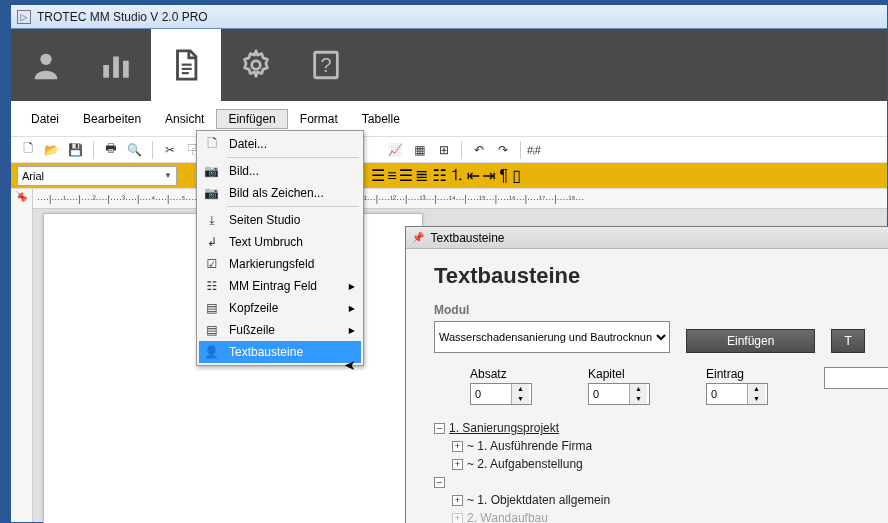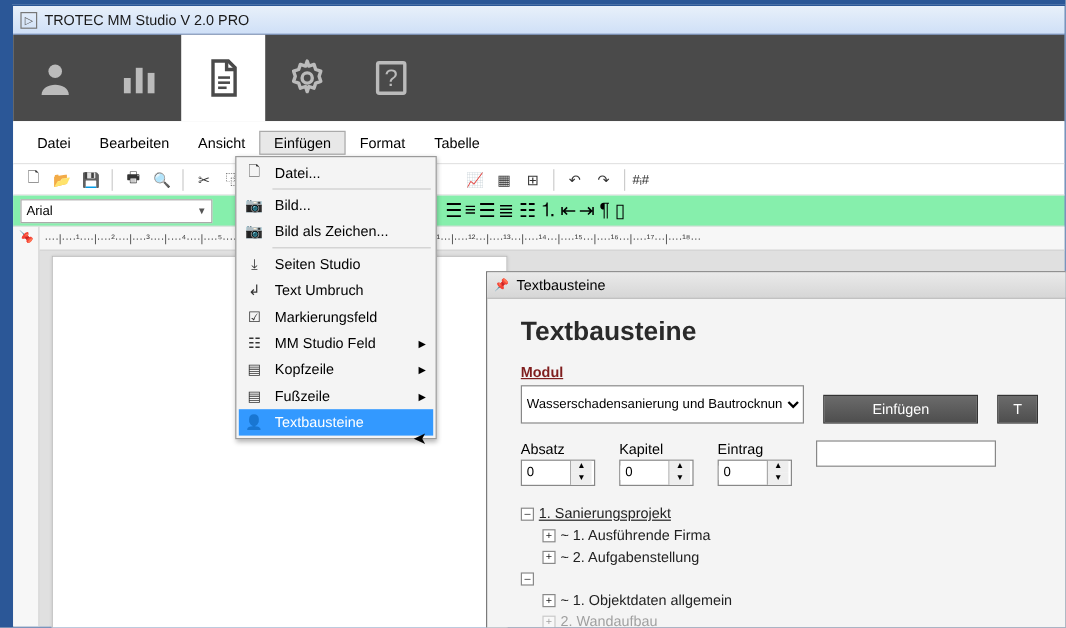--- a/index.html
+++ b/index.html
@@ -15,21 +15,21 @@
 .ribbon .rbtn.sel { background: #fff; color: #4a4a4a; }
 
 .menubar { height: 36px; background: #fff; display: flex; align-items: center; padding: 0 8px; gap: 0; font-size: 12px; border-bottom: 1px solid #ddd; }
 .menubar .mitem { padding: 3px 12px; cursor: default; }
 .menubar .mitem.open { background: #e8e8e8; border: 1px solid #aaa; padding: 2px 11px; }
 
 .toolbar { height: 26px; background: #fff; display: flex; align-items: center; padding: 0 6px; gap: 2px; border-bottom: 1px solid #ddd; }
 .toolbar .tbtn { width: 22px; height: 22px; display: flex; align-items: center; justify-content: center; font-size: 12px; color: #333; }
 .toolbar .tsep { width: 1px; height: 18px; background: #ccc; margin: 0 4px; }
 
-.toolbar2 { height: 26px; background: #86efac; display: flex; align-items: center; padding: 0 6px; gap: 2px; border-bottom: 1px solid #ddd; }
+.toolbar2 { height: 26px; background: #eab308; display: flex; align-items: center; padding: 0 6px; gap: 2px; border-bottom: 1px solid #ddd; }
 .fontbox { width: 160px; height: 20px; border: 1px solid #aaa; font-size: 11px; padding: 0 4px; display: flex; align-items: center; justify-content: space-between; background: #fff; }
 .dd { font-size: 8px; color: #555; }
 
 .workarea { flex: 1; background: #e0e0e0; position: relative; display: flex; }
 .vstrip { width: 22px; background: #f7f7f7; border-right: 1px solid #ccc; position: relative; }
 .vstrip .pin { position: absolute; top: 2px; left: 4px; font-size: 10px; transform: rotate(90deg) }
 .hstrip { height: 20px; background: #f7f7f7; border-bottom: 1px solid #ccc; display: flex; align-items: center; font-size: 9px; color: #444; padding-left: 4px; letter-spacing: 0; overflow: hidden; white-space: pre; position: absolute; top: 0; left: 22px; right: 0; }
 .canvas { flex: 1; background: #e0e0e0; margin-top: 20px; position: relative; }
 .page { position: absolute; left: 10px; top: 4px; width: 380px; height: 600px; background: #fff; border: 1px solid #bbb; box-shadow: 0 0 3px rgba(0,0,0,.15); }
 
@@ -42,26 +42,26 @@
 .dropdown .row .arr { position: absolute; right: 6px; font-size: 8px; }
 .dropdown .sep { height: 1px; background: #ccc; margin: 2px 2px 2px 28px; }
 
 .cursor-arrow { position: absolute; left: 344px; top: 357px; z-index: 60; font-size: 14px; color: #000; transform: scaleX(-1); }
 
 
 .panel { position: absolute; left: 405px; top: 226px; right: -1px; bottom: -1px; background: #f4f4f4; border: 1px solid #7a7a7a; display: flex; flex-direction: column; z-index: 40; }
 .panel .phead { height: 22px; background: linear-gradient(#eaeaea,#d6d6d6); border-bottom: 1px solid #b5b5b5; display: flex; align-items: center; padding: 0 6px; gap: 6px; font-size: 12px; }
 .panel .pbody { padding: 14px 28px; flex: 1; overflow: hidden; }
 .panel h2 { font-size: 22px; font-weight: 700; color: #2a2a2a; margin-bottom: 14px; }
-.panel .lbl { font-size: 12px; font-weight: 700; color: #7f1d1d; text-decoration: underline; }
+.panel .lbl { font-size: 12px; font-weight: 700; color: #737373; }
 .panel .row2 { display: flex; align-items: flex-end; gap: 16px; margin-top: 4px; }
 .panel select { height: 32px; font-size: 11px; width: 258px; border: 1px solid #888; background: #fff; }
 .panel .btn { height: 24px; background: linear-gradient(#6b6b6b,#4e4e4e); color: #fff; font-size: 12px; padding: 0 40px; border: 1px solid #333; display: flex; align-items: center; }
 .panel .fields { display: flex; gap: 20px; margin-top: 14px; }
-.panel .fld { display: flex; flex-direction: column; gap: 2px; font-size: 12px; }
+.panel .fld { display: flex; flex-direction: column; gap: 2px; font-size: 12px; margin-left: 36px; }
 .panel .spn { width: 62px; height: 22px; border: 1px solid #888; display: flex; align-items: center; background: #fff; }
 .panel .spn input { width: 40px; border: none; font-size: 11px; padding: 0 4px; outline: none; }
 .panel .spn .ar { width: 18px; display: flex; flex-direction: column; border-left: 1px solid #aaa; }
 .panel .spn .ar span { height: 10px; font-size: 7px; text-align: center; line-height: 10px; background: #eee; }
 .panel .txt { width: 150px; height: 22px; border: 1px solid #888; background: #fff; }
 
 .tree { margin-top: 14px; font-size: 12px; color: #222; }
 .tree .node { display: flex; align-items: center; gap: 4px; height: 18px; }
 .tree .exp { width: 11px; height: 11px; border: 1px solid #888; display: inline-flex; align-items: center; justify-content: center; font-size: 9px; line-height: 1; background: #fff; }
 .tree .ind1 { padding-left: 0; }
@@ -202,21 +202,21 @@
   <div class="row">
       <span class="ic">↲</span>
       <span>Text Umbruch</span>
     </div>
   <div class="row">
       <span class="ic">☑</span>
       <span>Markierungsfeld</span>
     </div>
   <div class="row">
       <span class="ic">☷</span>
-      <span>MM Studio Feld</span>
+      <span>MM Eintrag Feld</span>
       <span class="arr">▶</span>
     </div>
   <div class="row">
       <span class="ic">▤</span>
       <span>Kopfzeile</span>
       <span class="arr">▶</span>
     </div>
   <div class="row">
       <span class="ic">▤</span>
       <span>Fußzeile</span>

